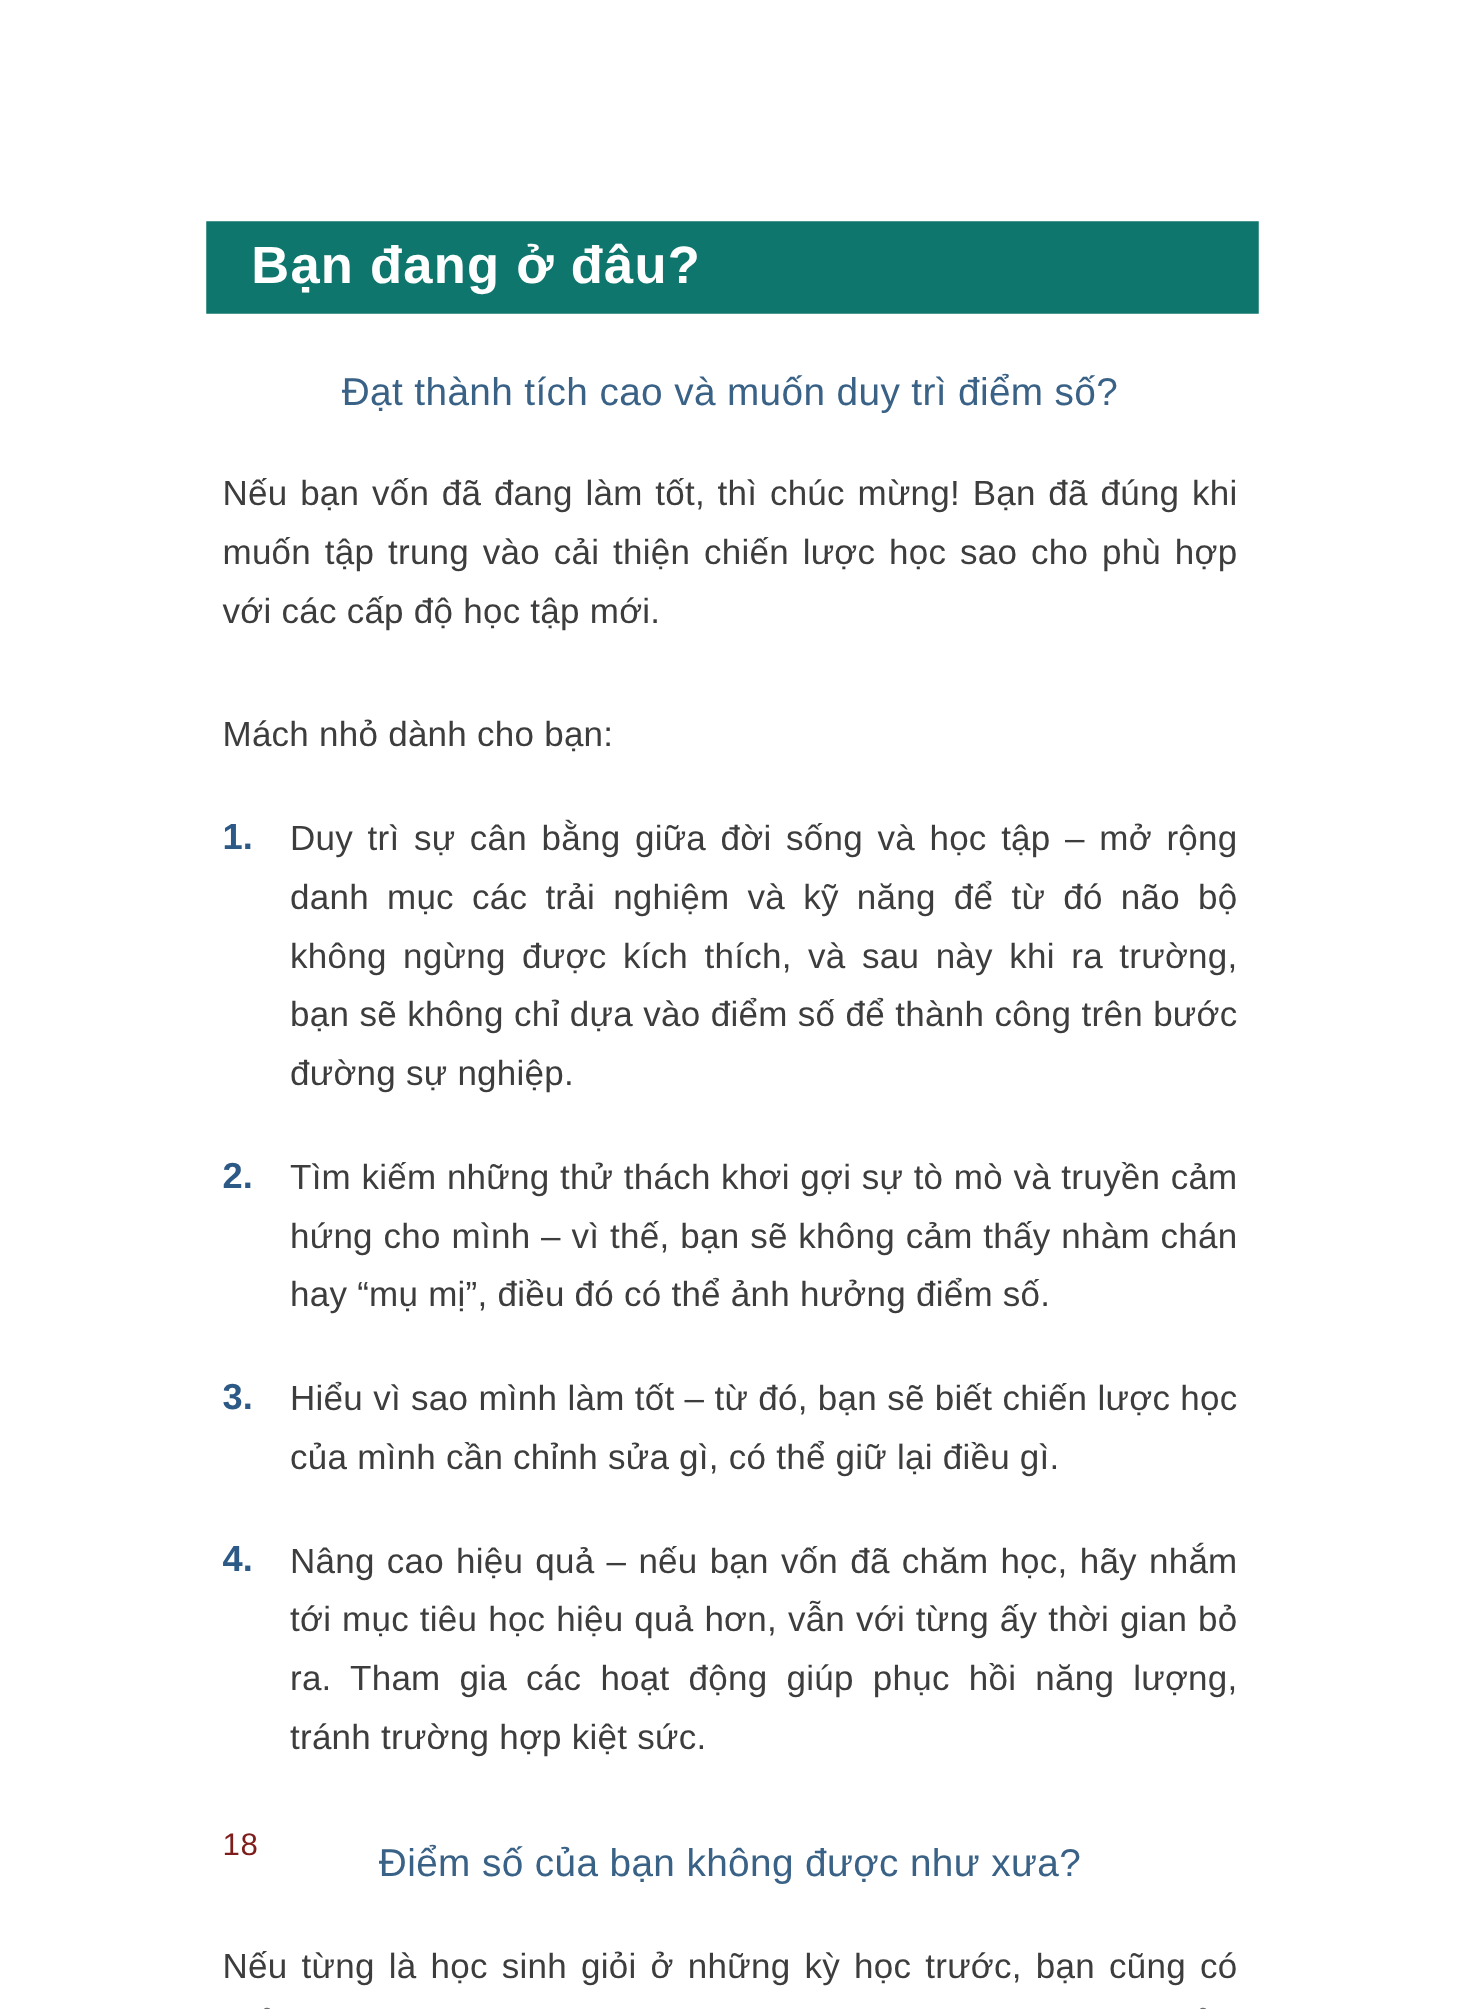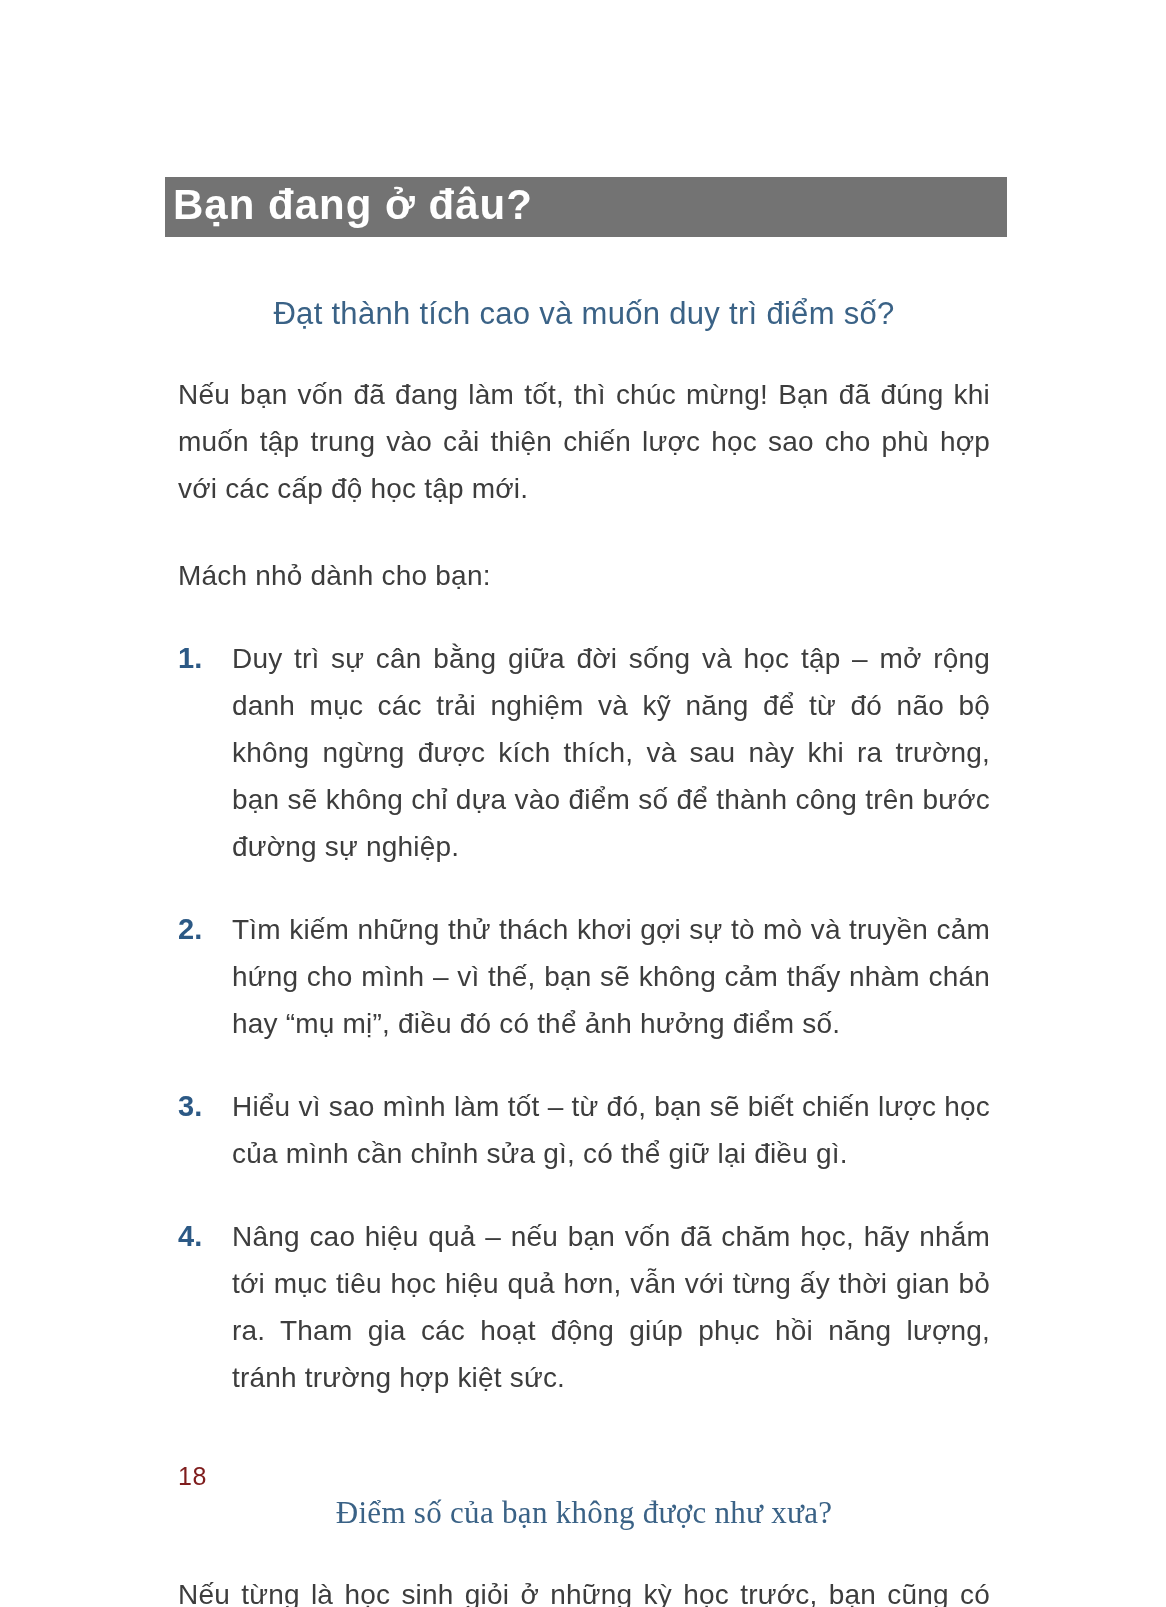--- a/index.html
+++ b/index.html
@@ -18,26 +18,26 @@
     position: relative;
     width: 1166px;
     height: 1607px;
     background: #ffffff;
   }
   .banner {
     position: absolute;
     left: 165px;
     top: 177px;
     width: 842px;
-    height: 60px;
-    background: #737373;
+    height: 74px;
+    background: #0f766e;
     display: flex;
     align-items: center;
     box-sizing: border-box;
-    padding-left: 8px;
+    padding-left: 36px;
   }
   .banner-title {
     color: #ffffff;
     font-size: 42px;
     font-weight: 700;
     letter-spacing: 1px;
     line-height: 1;
     padding-bottom: 4px;
   }
   .content {
@@ -58,21 +58,21 @@
   .para {
     font-size: 28px;
     line-height: 47px;
     letter-spacing: 0.2px;
     text-align: justify;
     margin-top: 37px;
     font-weight: 400;
   }
   .para.no-justify {
     text-align: left;
-    margin-top: 40px;
+    margin-top: 52px;
   }
   .tips-list {
     margin-top: 8px;
   }
   .tip-item {
     display: flex;
     margin-top: 36px;
   }
   .tip-number {
     flex: 0 0 54px;
@@ -82,22 +82,21 @@
     line-height: 47px;
   }
   .tip-text {
     flex: 1;
     font-size: 28px;
     line-height: 47px;
     letter-spacing: 0.2px;
     text-align: justify;
   }
   .section-heading.second {
-    margin-top: 92px;
-    font-family: Liberation Serif, serif;
+    margin-top: 58px;
   }
   .footer {
     position: absolute;
     left: 178px;
     top: 1462px;
     display: flex;
     align-items: center;
     color: #7f1d1d;
     font-size: 25px;
     letter-spacing: 0.5px;

